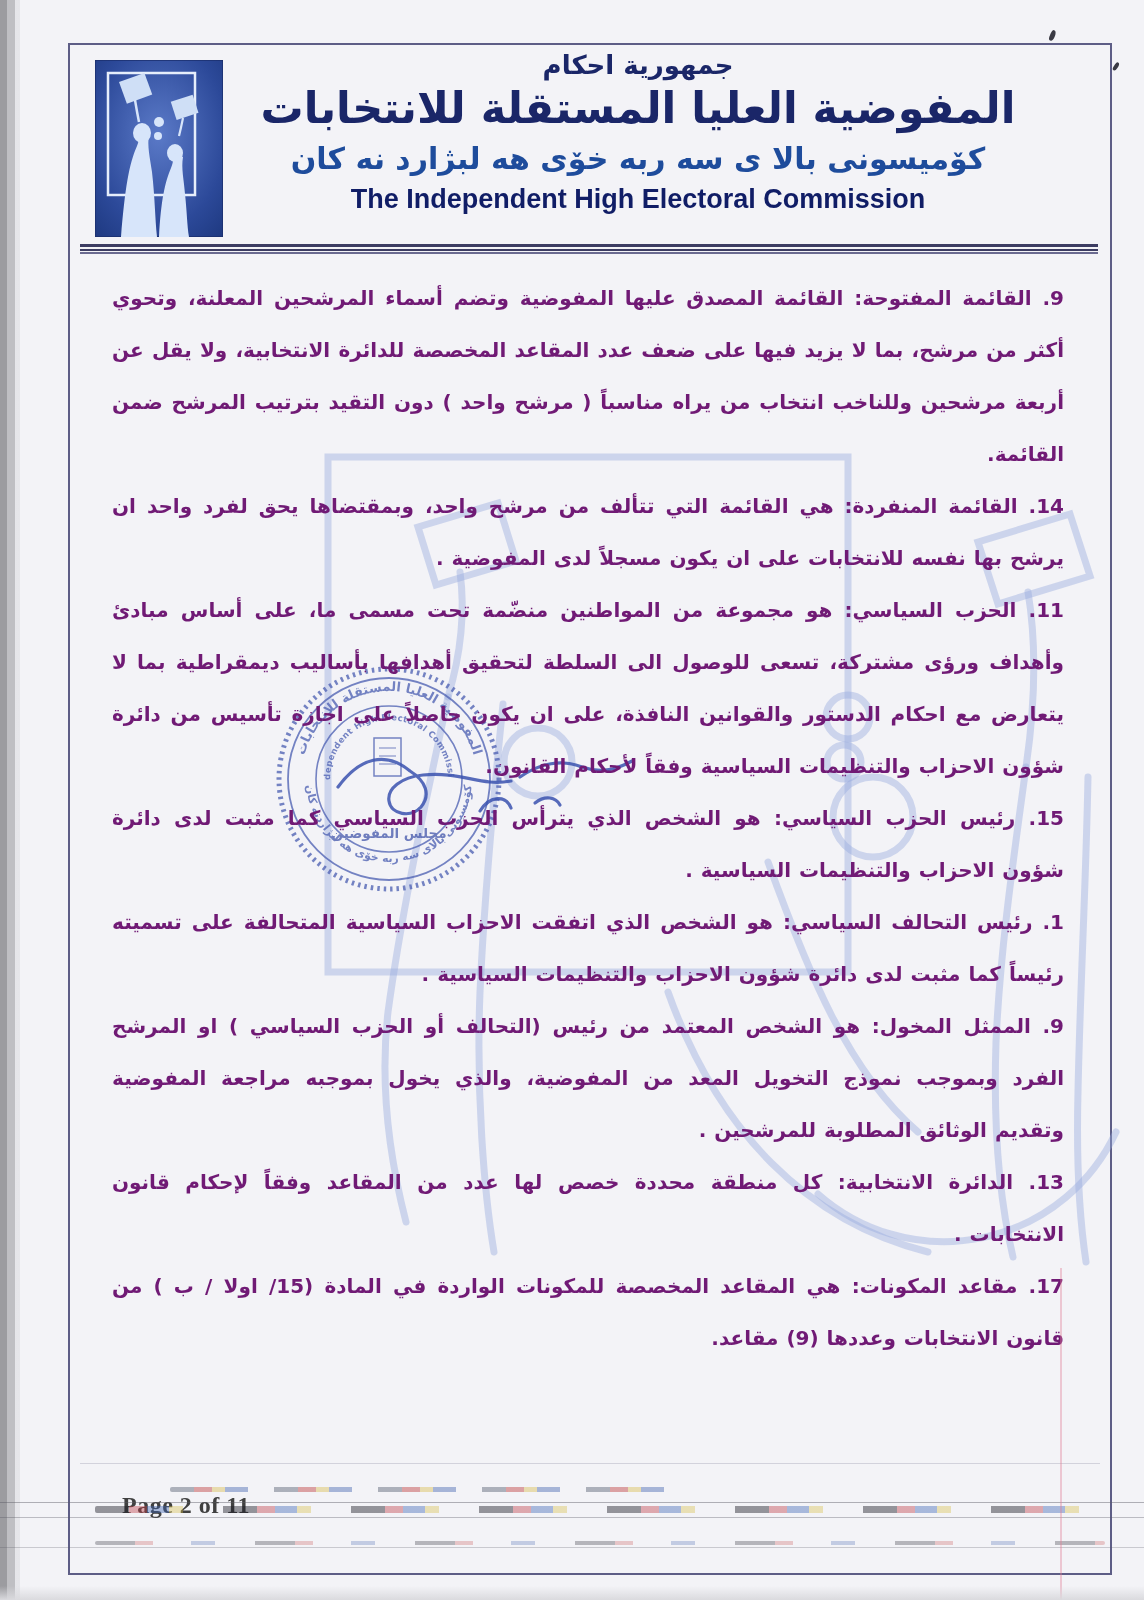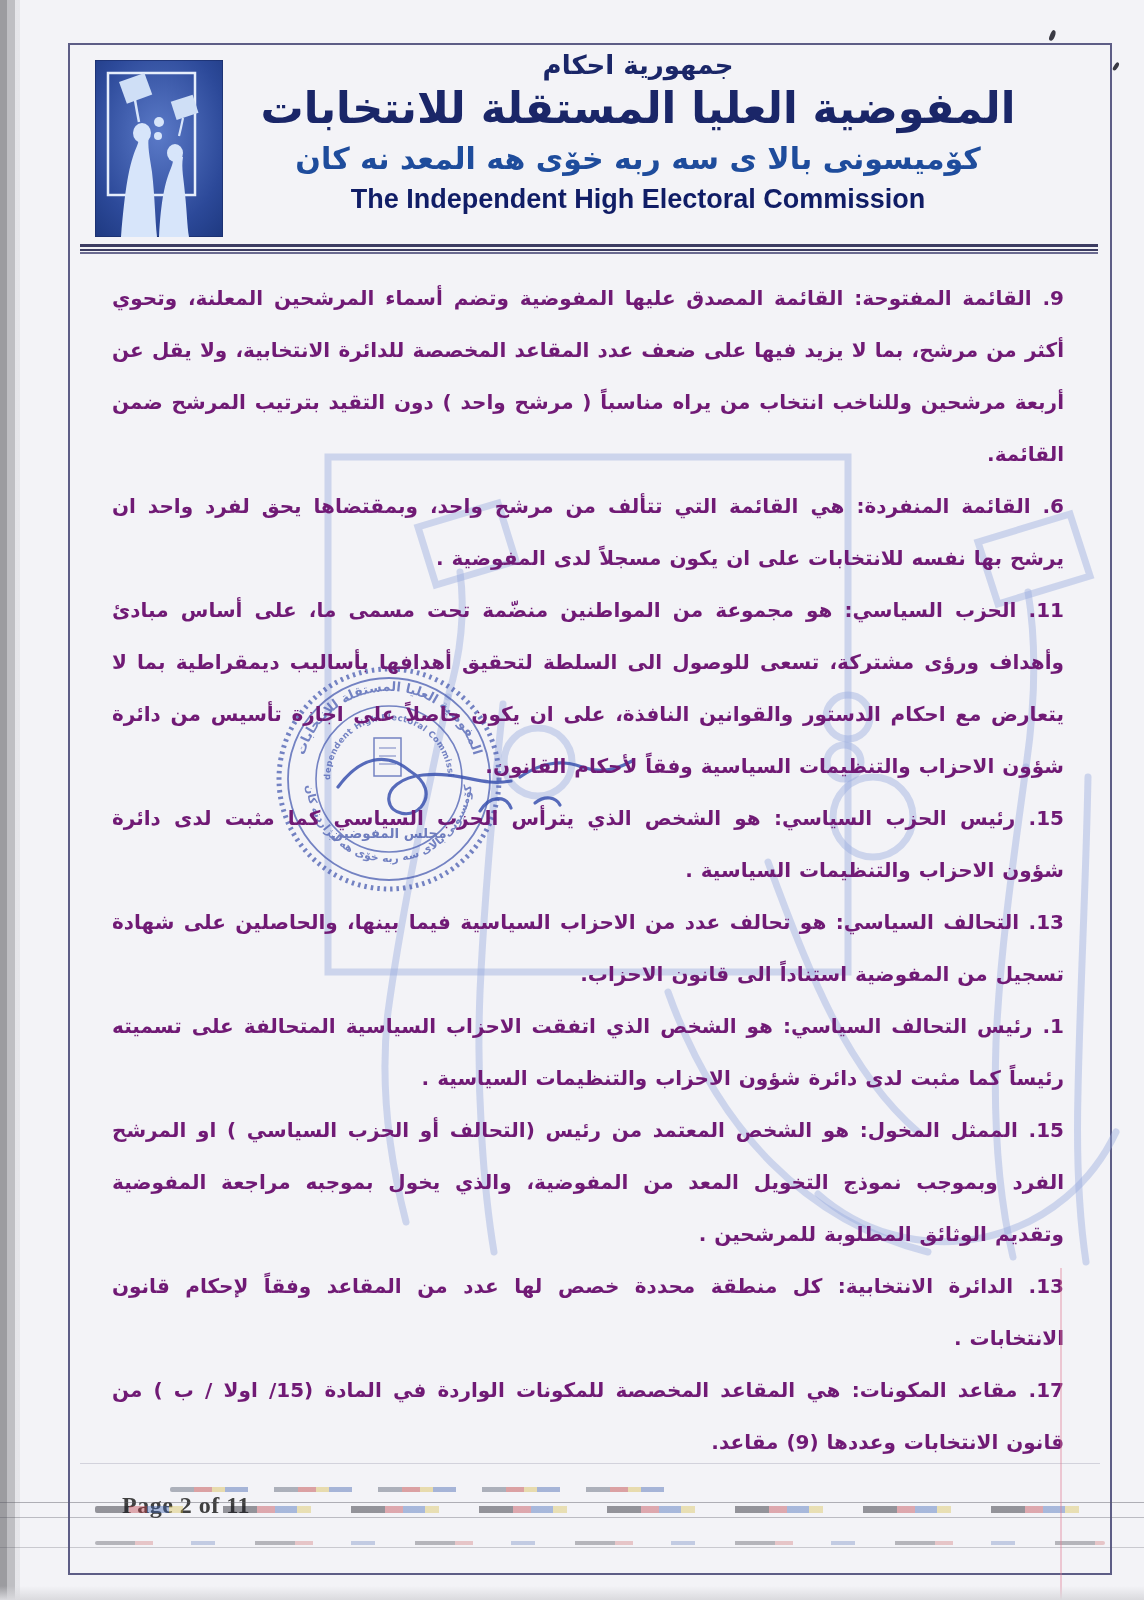--- a/index.html
+++ b/index.html
@@ -129,34 +129,33 @@
       <ellipse cx="80" cy="93" rx="8" ry="9"></ellipse>
       <path d="M64,177 C66,140 70,122 76,108 C79,101 78,97 79,93 L88,97 C86,108 89,120 90,134 C92,152 92,165 94,177 Z"></path>
       <circle cx="64" cy="62" r="5"></circle>
       <circle cx="63" cy="76" r="4"></circle>
     </g>
   </svg>
 
   <div class="abs header-text">
     <div class="h-country" dir="rtl">جمهورية احكام</div>
     <div class="h-ar" dir="rtl">المفوضية العليا المستقلة للانتخابات</div>
-    <div class="h-ku" dir="rtl">كۆميسونى بالا ى  سه ربه خۆى هه المعد نه كان</div>
+    <div class="h-ku" dir="rtl">كۆميسونى بالا ى  سه ربه خۆى هه لبژارد نه كان</div>
     <div class="h-en">The Independent High Electoral Commission</div>
   </div>
 
   <div class="abs double-rule"></div>
 
   <div class="abs body-text" id="definitions" dir="rtl">
       <p dir="rtl">9. القائمة المفتوحة: القائمة المصدق عليها المفوضية وتضم أسماء المرشحين المعلنة، وتحوي أكثر من مرشح، بما لا يزيد فيها على ضعف عدد المقاعد المخصصة للدائرة الانتخابية، ولا يقل عن أربعة مرشحين وللناخب انتخاب من يراه مناسباً ( مرشح واحد ) دون التقيد بترتيب المرشح ضمن القائمة.</p>
-      <p dir="rtl">6. القائمة المنفردة: هي القائمة التي تتألف من مرشح واحد، وبمقتضاها يحق لفرد واحد ان يرشح بها نفسه للانتخابات على ان يكون مسجلاً لدى المفوضية .</p>
+      <p dir="rtl">14. القائمة المنفردة: هي القائمة التي تتألف من مرشح واحد، وبمقتضاها يحق لفرد واحد ان يرشح بها نفسه للانتخابات على ان يكون مسجلاً لدى المفوضية .</p>
       <p dir="rtl">11. الحزب السياسي: هو مجموعة من المواطنين منضّمة تحت مسمى ما، على أساس مبادئ وأهداف ورؤى مشتركة، تسعى للوصول الى السلطة لتحقيق أهدافها بأساليب ديمقراطية بما لا يتعارض مع احكام الدستور والقوانين النافذة، على ان يكون حاصلاً على اجازة تأسيس من دائرة شؤون الاحزاب والتنظيمات السياسية وفقاً لأحكام القانون.</p>
       <p dir="rtl">15. رئيس الحزب السياسي: هو الشخص الذي يترأس الحزب السياسي كما مثبت لدى دائرة شؤون الاحزاب والتنظيمات السياسية .</p>
-      <p dir="rtl">13. التحالف السياسي: هو تحالف عدد من الاحزاب السياسية فيما بينها، والحاصلين على شهادة تسجيل من المفوضية استناداً الى قانون الاحزاب.</p>
       <p dir="rtl">1. رئيس التحالف السياسي: هو الشخص الذي اتفقت الاحزاب السياسية المتحالفة على تسميته رئيساً كما مثبت لدى دائرة شؤون الاحزاب والتنظيمات السياسية .</p>
-      <p dir="rtl">15. الممثل المخول: هو الشخص المعتمد من رئيس (التحالف أو الحزب السياسي ) او المرشح الفرد وبموجب نموذج التخويل المعد من المفوضية، والذي يخول بموجبه مراجعة المفوضية وتقديم الوثائق المطلوبة للمرشحين .</p>
+      <p dir="rtl">9. الممثل المخول: هو الشخص المعتمد من رئيس (التحالف أو الحزب السياسي ) او المرشح الفرد وبموجب نموذج التخويل المعد من المفوضية، والذي يخول بموجبه مراجعة المفوضية وتقديم الوثائق المطلوبة للمرشحين .</p>
       <p dir="rtl">13. الدائرة الانتخابية: كل منطقة محددة خصص لها عدد من المقاعد وفقاً لإحكام قانون الانتخابات .</p>
       <p dir="rtl">17. مقاعد المكونات: هي المقاعد المخصصة للمكونات الواردة في المادة (15/ اولا / ب ) من قانون الانتخابات  وعددها (9) مقاعد.</p>
     </div>
 
   <div class="abs" style="left:80px;top:1463px;width:1020px;height:1px;background:rgba(150,150,170,.35);"></div>
 
   <div class="abs page-label">Page 2 of 11</div>
 
   <div class="abs streak s1"></div>
   <div class="abs streak s2"></div>

